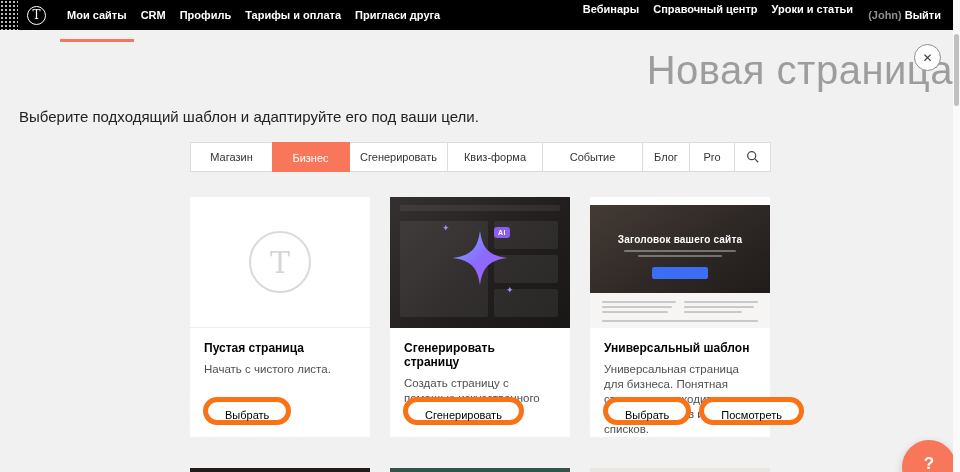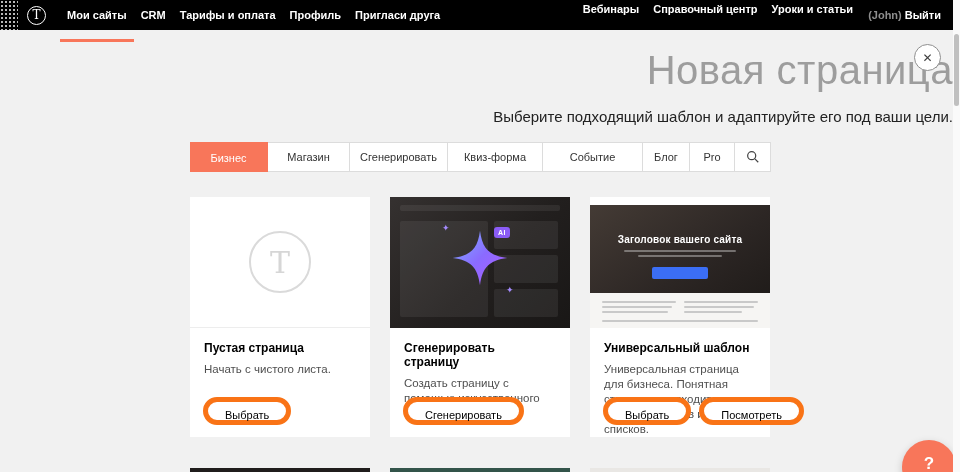--- a/index.html
+++ b/index.html
@@ -24,21 +24,21 @@
   .nav-right{ margin-right:10px; align-items:center; }
   .user-name{ color:#8e8e8e; font-size:11px; font-weight:700; padding-left:8px; white-space:nowrap; }
   .logout{ color:#fff; font-size:11px; font-weight:700; padding:0 2px 0 3px; cursor:pointer; white-space:nowrap; }
 
   
   .close-btn{ position:absolute; top:44px; right:19px; width:27px; height:27px; border-radius:50%;
               background:#fff; border:1px solid #8f8f8f; color:#3c3c3c; font-size:12px;
               display:flex; align-items:center; justify-content:center; cursor:pointer; z-index:4; }
   .page-title{ position:absolute; top:48px; left:0; width:953px; text-align:right;
                font-size:40px; font-weight:300; color:#9d9d9d; letter-spacing:.5px; }
-  .page-subtitle{ position:absolute; top:108px; left:0; width:953px; text-align:right;
+  .page-subtitle{ position:absolute; top:108px; left:0; width:953px; text-align:left;
                   font-size:15px; color:#222;padding-left:19px; }
 
   
   .tabs{ position:absolute; left:190px; top:142px; width:581px; height:30px; display:flex;
          background:#fff; border:1px solid #dcdcdc; }
   .tab{ border-right:1px solid #dcdcdc; display:flex; align-items:center; justify-content:center;
         font-size:11px; color:#333; cursor:pointer; background:#fff; height:100%; }
   .tab:last-child{ border-right:none; }
   .tab.active{ background:var(--accent); color:#fff; border-right-color:var(--accent); margin:-1px 0 -1px -1px; height:30px; padding-top:1px; }
   .tab-search svg{ display:block; }
@@ -102,43 +102,43 @@
 <div class="screen">
 
   <header class="topbar">
     <div class="texture"></div>
     <div class="logo">
       <span>T</span>
     </div>
     <nav class="nav">
       <a class="nav-item active">Мои сайты</a>
       <a class="nav-item">CRM</a>
+      <a class="nav-item">Профиль</a>
       <a class="nav-item">Тарифы и оплата</a>
-      <a class="nav-item">Профиль</a>
       <a class="nav-item">Пригласи друга</a>
     </nav>
     <div class="spacer"></div>
     <nav class="nav nav-right">
       <a class="nav-item">Вебинары</a>
       <a class="nav-item">Справочный центр</a>
       <a class="nav-item">Уроки и статьи</a>
       <span class="user-name">(John)</span>
       <a class="logout">Выйти</a>
     </nav>
   </header>
 
   <button class="close-btn">
     <span>✕</span>
   </button>
   <h1 class="page-title">Новая страница</h1>
   <p class="page-subtitle">Выберите подходящий шаблон и адаптируйте его под ваши цели.</p>
 
   <div class="tabs">
+    <div class="tab" style="flex:0 0 82px">Магазин</div>
     <div class="tab active" style="flex:0 0 78px">Бизнес</div>
-    <div class="tab" style="flex:0 0 82px">Магазин</div>
     <div class="tab" style="flex:0 0 98px">Сгенерировать</div>
     <div class="tab" style="flex:0 0 95px">Квиз-форма</div>
     <div class="tab" style="flex:0 0 100px">Событие</div>
     <div class="tab" style="flex:0 0 47px">Блог</div>
     <div class="tab" style="flex:0 0 45px">Pro</div>
     <div class="tab tab-search" style="flex:1 1 auto">
       <span>
         <svg width="14" height="14" viewBox="0 0 16 16">
           <circle cx="6.5" cy="6.5" r="4.6" fill="none" stroke="#444" stroke-width="1.4"></circle>
           <line x1="10.2" y1="10.2" x2="14" y2="14" stroke="#444" stroke-width="1.4"></line>

